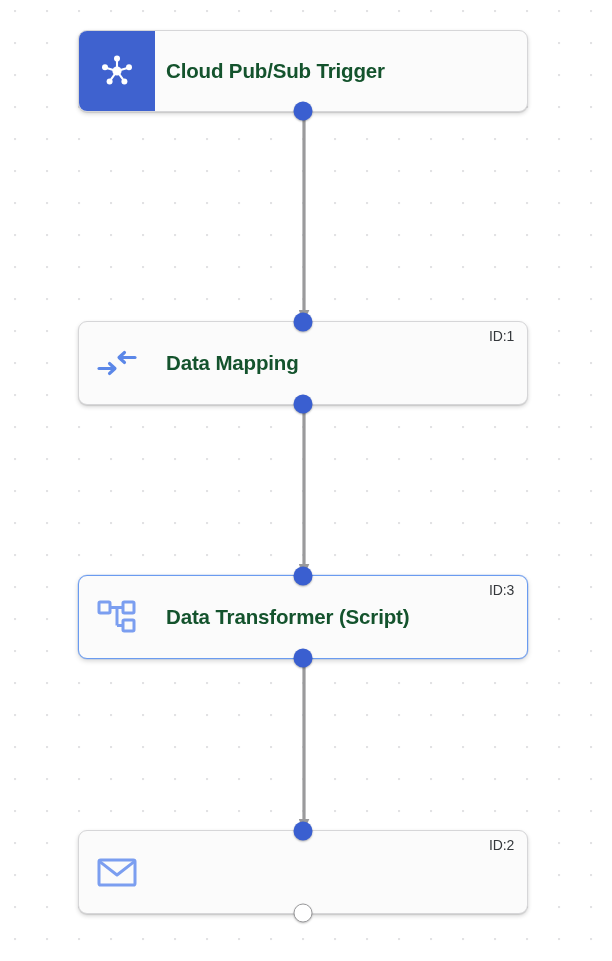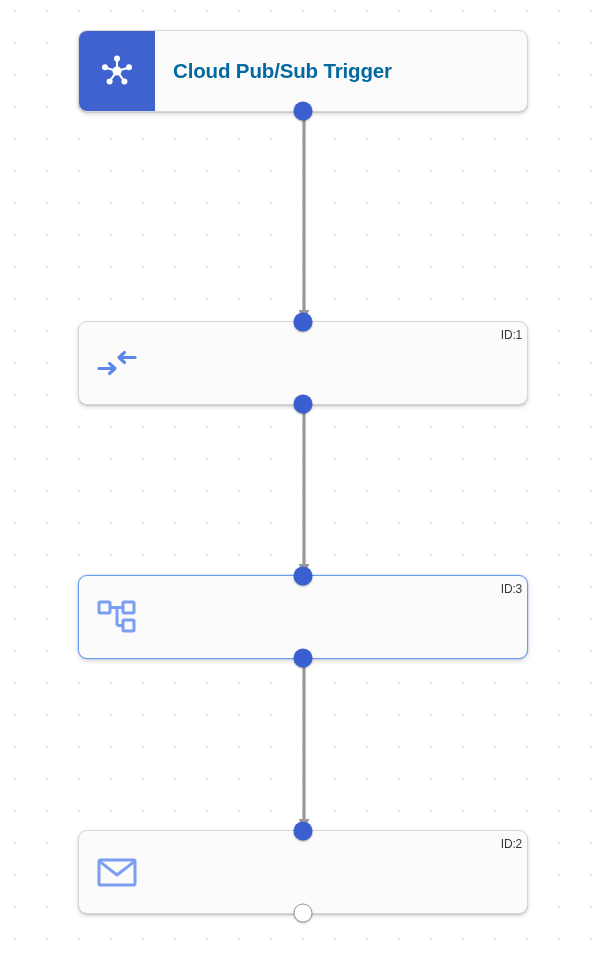--- a/index.html
+++ b/index.html
@@ -69,31 +69,31 @@
 
   
   .node-icon.filled {
     background: #3f62cf;
     border-radius: 8px 0 0 8px;
   }
 
   .node-label {
     font-size: 20.5px;
     font-weight: bold;
-    color: #0369a1;
+    color: #14532d;
     letter-spacing: -0.15px;
     white-space: nowrap;
-    margin-left: 18px;
+    margin-left: 11px;
   }
 
   .node-id {
     position: absolute;
     top: 6px;
-    right: 5px;
-    font-size: 12px;
+    right: 13px;
+    font-size: 14px;
     font-weight: normal;
     color: #35383c;
     letter-spacing: -0.2px;
     text-align: right;
   }
 
   
   .port {
     position: absolute;
     left: 50%;
@@ -164,38 +164,40 @@
     <div class="node-icon">
       <svg class="glyph" width="44" height="34" viewBox="0 0 44 34">
         <g fill="none" stroke="#5b87e8" stroke-width="3.1" stroke-linecap="round" stroke-linejoin="round">
           <line x1="4" y1="22.5" x2="19" y2="22.5"></line>
           <polyline points="14.5,17.5 20,22.5 14.5,27.5"></polyline>
           <line x1="40" y1="11.5" x2="25" y2="11.5"></line>
           <polyline points="29.5,6.5 24,11.5 29.5,16.5"></polyline>
         </g>
       </svg>
     </div>
+    <span class="node-label">Data Mapping</span>
     <span class="node-id">ID:1</span>
     <span class="port filled top"></span>
     <span class="port filled bottom"></span>
   </div>
 
   <div class="node selected" style="left:78px; top:575px; width:450px; height:84px;">
     <div class="node-icon">
       <svg class="glyph" width="42" height="40" viewBox="0 0 42 40">
         <g fill="none" stroke="#7b9ef0" stroke-width="3.0" stroke-linejoin="round">
           <rect x="3" y="5" width="11" height="11" rx="1.2"></rect>
           <rect x="27" y="5" width="11" height="11" rx="1.2"></rect>
           <rect x="27" y="23" width="11" height="11" rx="1.2"></rect>
           <line x1="14" y1="10.5" x2="27" y2="10.5"></line>
           <line x1="21" y1="10.5" x2="21" y2="28.5"></line>
           <line x1="21" y1="28.5" x2="27" y2="28.5"></line>
         </g>
       </svg>
     </div>
+    <span class="node-label">Data Transformer (Script)</span>
     <span class="node-id">ID:3</span>
     <span class="port filled top"></span>
     <span class="port filled bottom"></span>
   </div>
 
   <div class="node" style="left:78px; top:830px; width:450px; height:84px;">
     <div class="node-icon">
       <svg class="glyph" width="42" height="34" viewBox="0 0 42 34">
         <g fill="none" stroke="#7b9ef0" stroke-width="3.0" stroke-linejoin="round">
           <rect x="3" y="5" width="36" height="25" rx="1.6"></rect>

